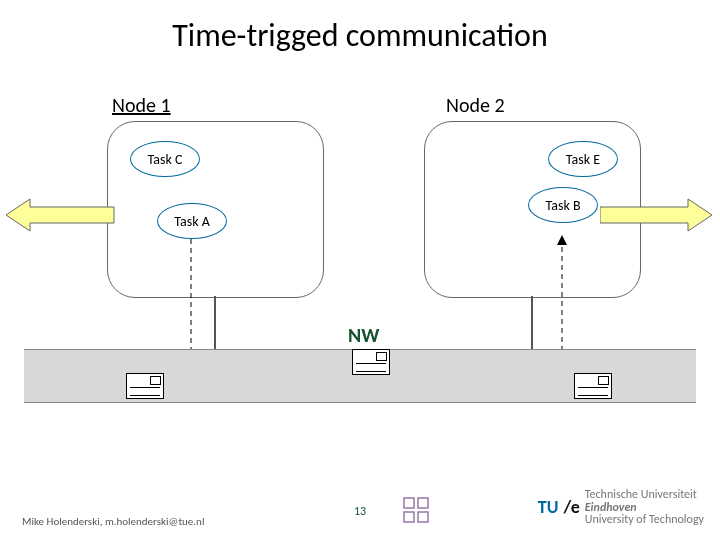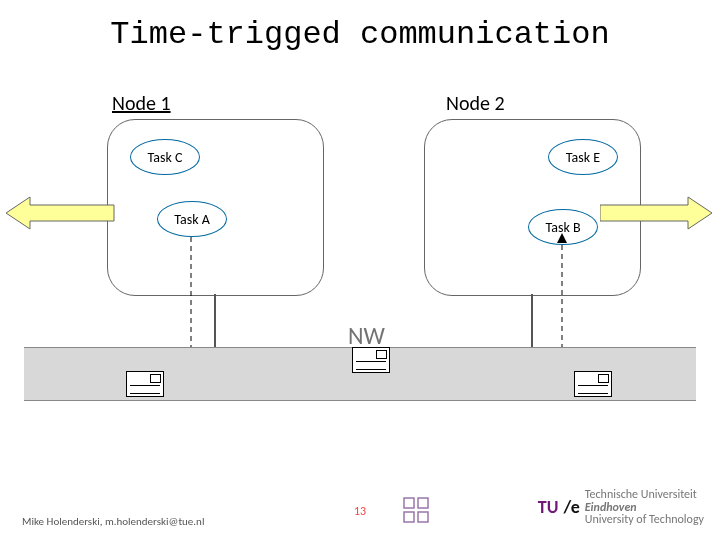--- a/index.html
+++ b/index.html
@@ -9,21 +9,20 @@
     height: 540px;
     font-family: Calibri, Arial, sans-serif;
     background: #fff;
     position: relative;
   }
   .title {
     font-size: 32px;
     text-align: center;
     margin-top: 16px;
     color: #000;
-    font-family: Liberation Mono, monospace;
   }
   .diagram {
     position: relative;
     width: 720px;
     height: 400px;
   }
   .node-label {
     position: absolute;
     font-size: 20px;
     color: #000;
@@ -53,22 +52,23 @@
     color: #000;
   }
   .nw-bus {
     position: absolute;
     background: #d8d8d8;
     border-top: 1px solid #888;
     border-bottom: 1px solid #888;
   }
   .nw-label {
     position: absolute;
-    font-size: 24px;
-    color: #737373;
+    font-size: 20px;
+    color: #14532d;
+    font-weight: bold;
   }
   .packet {
     position: absolute;
     width: 36px;
     height: 24px;
     border: 1.5px solid #000;
     background: #fff;
   }
   .packet::before {
     content: "";
@@ -97,34 +97,34 @@
     font-size: 11px;
     color: #555;
     padding-left: 8px;
   }
   .page-num {
     position: absolute;
     bottom: 22px;
     left: 50%;
     transform: translateX(-50%);
     font-size: 12px;
-    color: #ef4444;
+    color: #14532d;
   }
   .logo-tue {
     position: absolute;
     bottom: 14px;
     right: 16px;
     display: flex;
     align-items: center;
     gap: 5px;
   }
   .logo-tue-mark {
     font-size: 18px;
     font-weight: 700;
-    color: #701a75;
+    color: #0369a1;
   }
   .logo-tue-slash {
     font-size: 18px;
     color: #111;
     font-weight: 700;
   }
   .logo-tue-text {
     font-size: 12px;
     line-height: 1.05;
     color: #777;
@@ -148,21 +148,21 @@
   <div class="node-label" style="left:112px; top:38px;text-decoration:underline;">Node 1</div>
   <div class="node-label" style="left:438px; top:38px;margin-left:8px;">Node 2</div>
 
   <div class="node-box" style="left:107px; top:66px;"></div>
   <div class="node-box" style="left:424px; top:66px;"></div>
 
   <div class="task" style="left:130px; top:86px;">Task C</div>
   <div class="task" style="left:548px; top:86px;">Task E</div>
 
   <div class="task" style="left:157px; top:148px;">Task A</div>
-  <div class="task" style="left:528px; top:156px;">Task B</div>
+  <div class="task" style="left:528px; top:132px;">Task B</div>
 
   <div class="arrow-label" style="left:52px; top:148px;">polling</div>
   <div class="arrow-label" style="left:617px; top:148px;">response</div>
 
   <svg class="yarrow" style="left:6px; top:142px;" width="110" height="36">
     <polygon points="0,18 24,2 24,10 108,10 108,26 24,26 24,34" fill="#ffff99" stroke="#666" stroke-width="1"></polygon>
   </svg>
   <svg class="yarrow" style="left:600px; top:142px;" width="114" height="36">
     <polygon points="0,10 88,10 88,2 112,18 88,34 88,26 0,26" fill="#ffff99" stroke="#666" stroke-width="1"></polygon>
   </svg>

